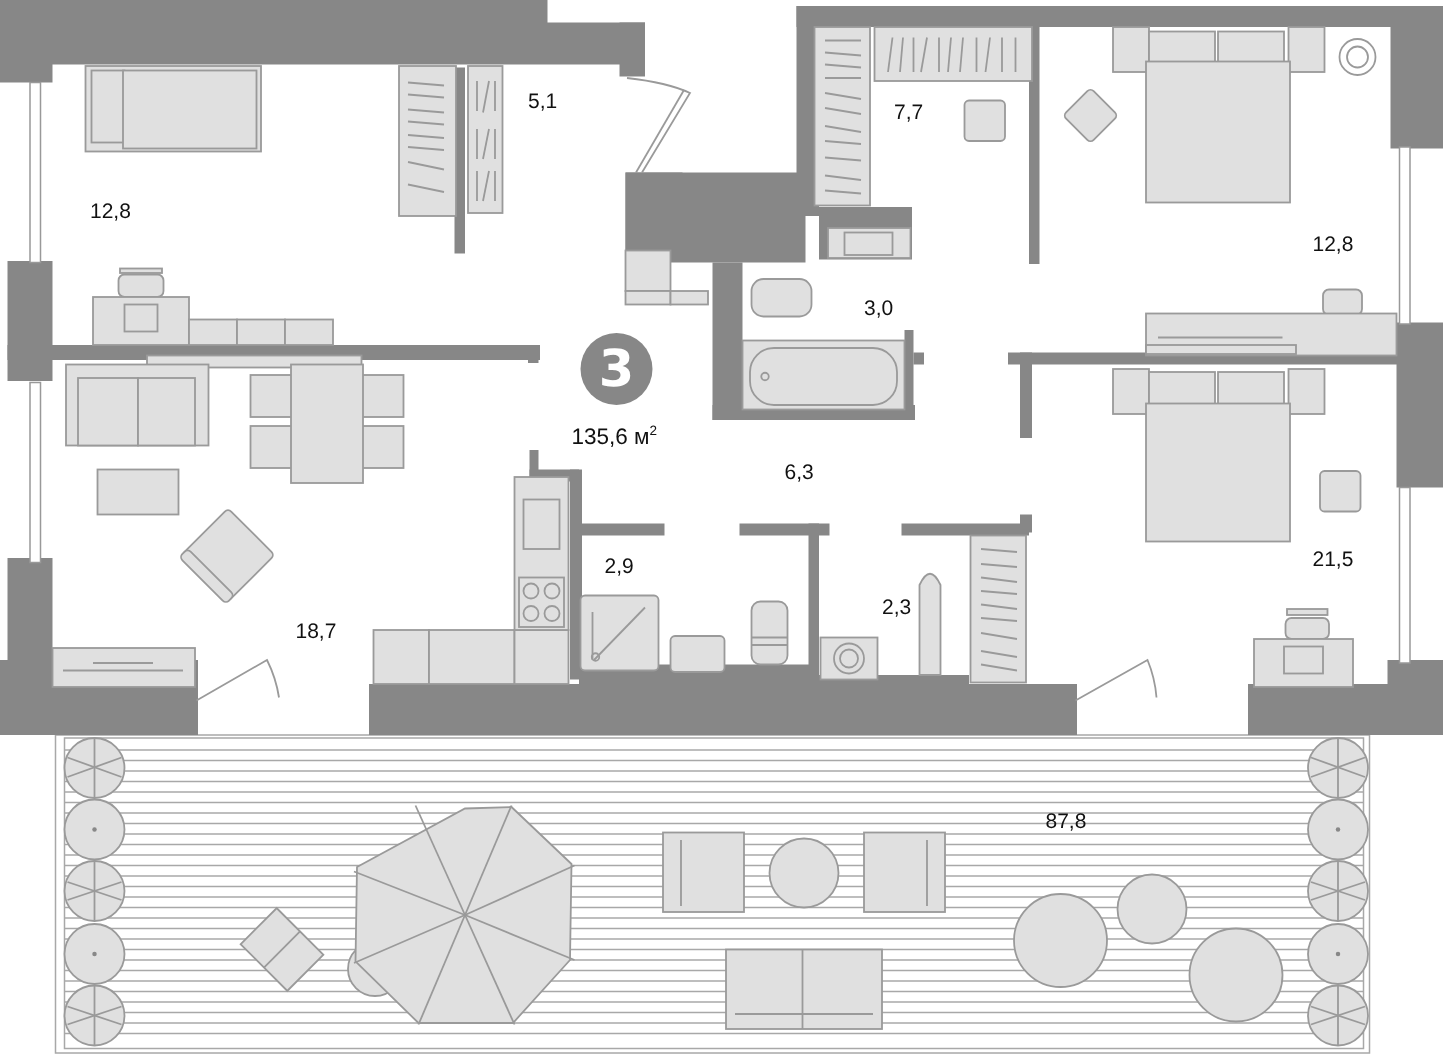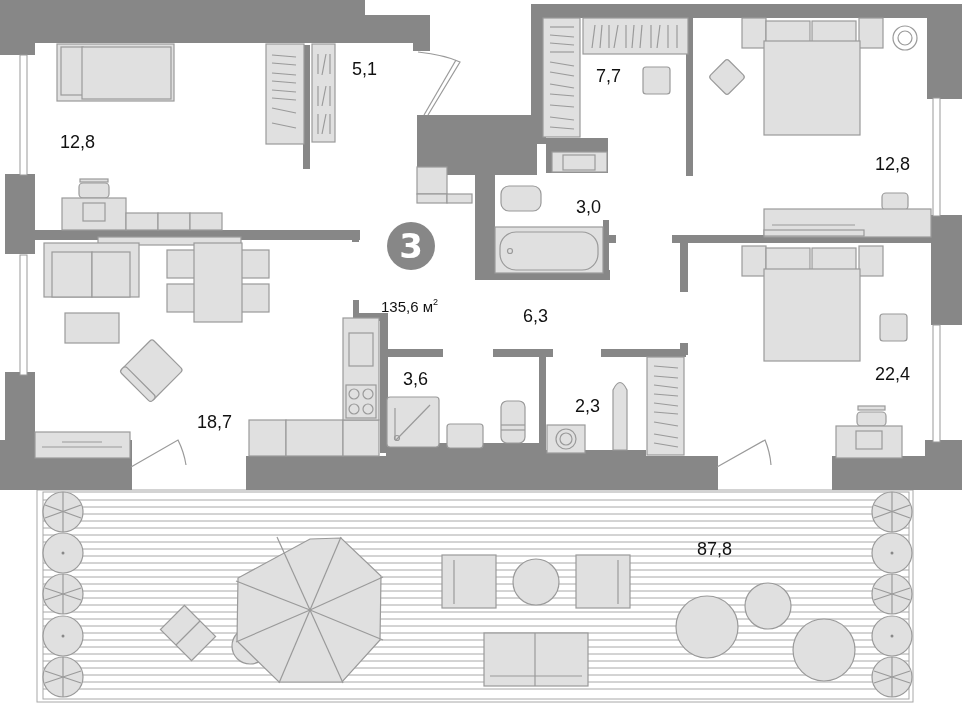--- a/index.html
+++ b/index.html
@@ -2,23 +2,23 @@
 <html><head>
 <meta charset="utf-8">
 <style>
   html,body{margin:0;padding:0;background:#fff;}
   body{width:962px;height:706px;overflow:hidden;position:relative;font-family:"Liberation Sans",sans-serif;}
   svg{position:absolute;left:0;top:0;}
   .wall{fill:#878787;}
   .furn{fill:#e0e0e0;stroke:#9a9a9a;stroke-width:1.2;}
   .line{stroke:#9a9a9a;stroke-width:1.2;fill:none;}
   .deck{stroke:#a8a8a8;stroke-width:1;}
-  .lbl{position:absolute;font-size:18px;color:#111;line-height:1;white-space:nowrap;}
+  .lbl{position:absolute;font-size:14px;color:#111;line-height:1;white-space:nowrap;}
   .badge{position:absolute;left:387px;top:222px;width:48px;height:48px;border-radius:50%;background:#878787;color:#fff;font-size:34px;font-weight:bold;display:flex;align-items:center;justify-content:center;font-family:"DejaVu Sans",sans-serif;}
-  .total{position:absolute;left:381px;top:283px;font-size:15px;color:#111;white-space:nowrap;margin-top:15px;}
+  .total{position:absolute;left:381px;top:283px;font-size:15px;color:#111;white-space:nowrap;}
   .total sup{font-size:9px;vertical-align:top;position:relative;top:-1px;}
 </style>
 </head>
 <body>
 
 <svg width="962" height="706" viewBox="0 0 962 706">
 
   <g>
     <rect x="37" y="490" width="876" height="212" fill="#fff" stroke="#a8a8a8" stroke-width="1"></rect>
     <rect x="43" y="492" width="866" height="207" fill="none" stroke="#a8a8a8" stroke-width="1"></rect>
@@ -365,16 +365,16 @@
   <span>м</span><sup>2</sup>
 </div>
 
 <div class="lbl" style="left:60px;top:133px">12,8</div>
 <div class="lbl" style="left:352px;top:60px">5,1</div>
 <div class="lbl" style="left:596px;top:67px">7,7</div>
 <div class="lbl" style="left:875px;top:155px">12,8</div>
 <div class="lbl" style="left:576px;top:198px">3,0</div>
 <div class="lbl" style="left:523px;top:307px">6,3</div>
 <div class="lbl" style="left:197px;top:413px">18,7</div>
-<div class="lbl" style="left:403px;top:370px">3,6</div>
-<div class="lbl" style="left:575px;top:397px">2,3</div>
-<div class="lbl" style="left:875px;top:365px">22,4</div>
+<div class="lbl" style="left:403px;top:370px">2,9</div>
+<div class="lbl" style="left:588px;top:397px">2,3</div>
+<div class="lbl" style="left:875px;top:365px">21,5</div>
 <div class="lbl" style="left:697px;top:540px">87,8</div>
 
 </body></html>

